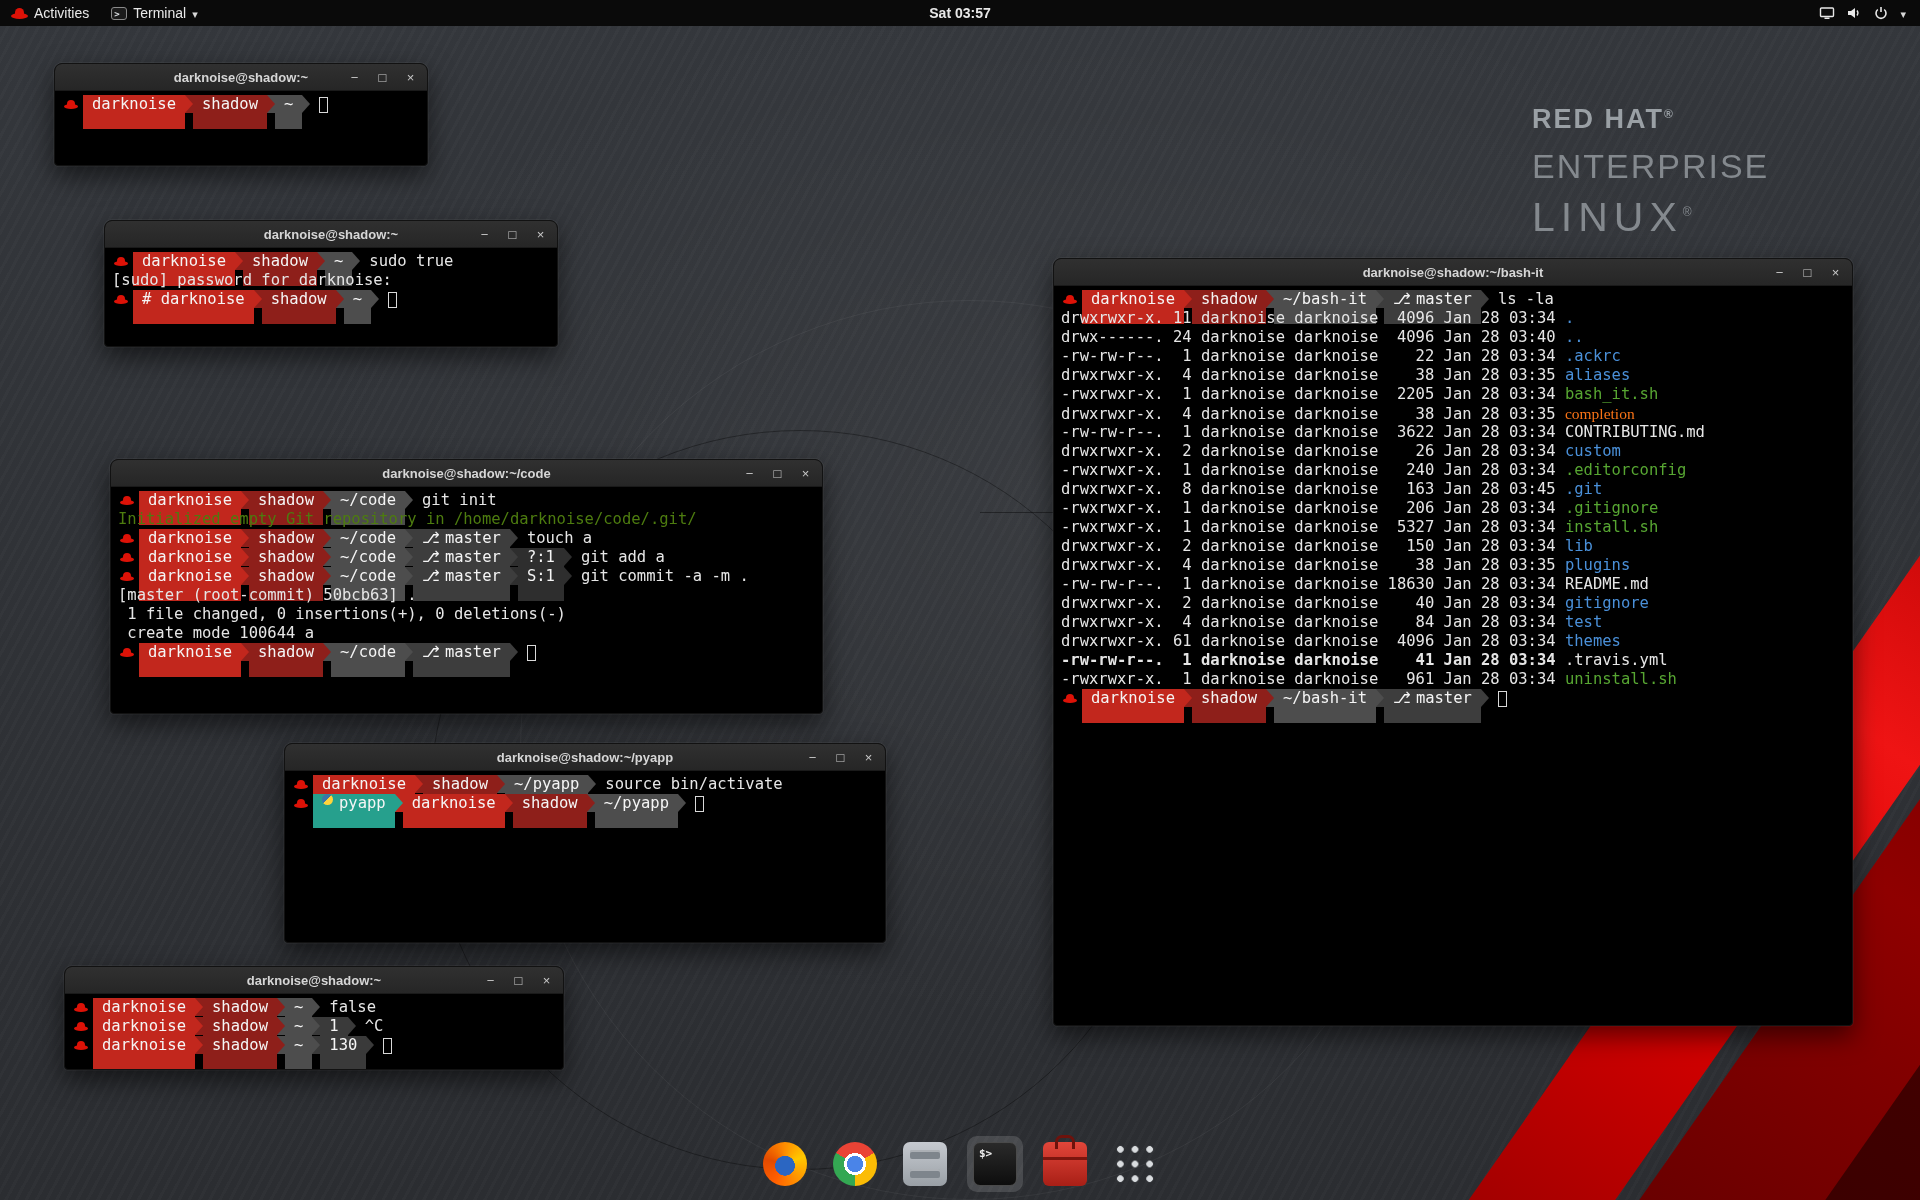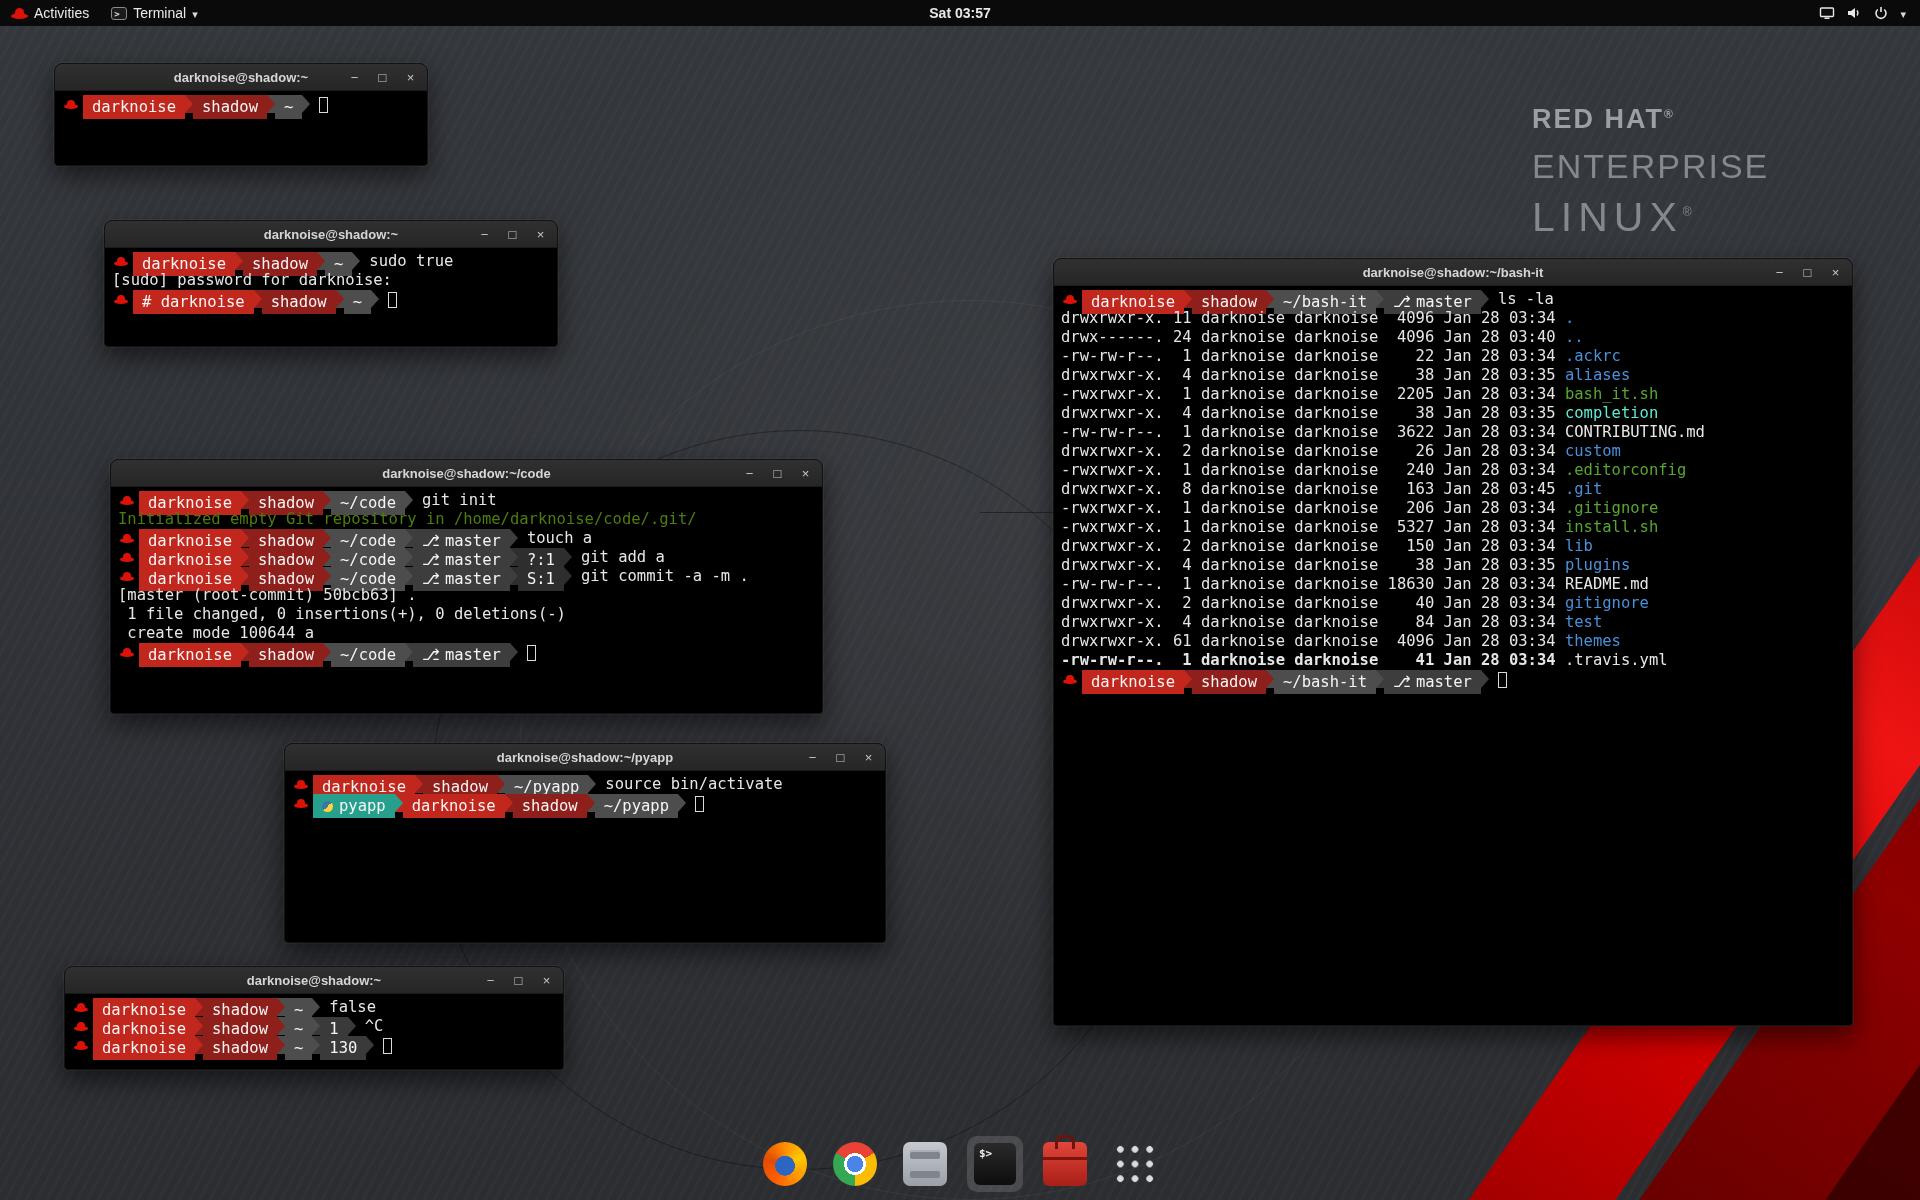--- a/index.html
+++ b/index.html
@@ -54,21 +54,21 @@
     display:flex;flex-direction:column;overflow:hidden;}
   .titlebar{height:27px;flex:none;background:linear-gradient(#303030,#262626);border-bottom:1px solid #1a1a1a;
     display:flex;align-items:center;justify-content:center;position:relative;color:#d6d6d6;
     font-size:13px;font-weight:bold;}
   .win-controls{position:absolute;right:9px;top:0;height:100%;display:flex;align-items:center;gap:13px;
     color:#c9c9c9;font-size:13px;font-weight:normal;}
   .win-btn{width:15px;text-align:center;line-height:1;}
   .term-screen{flex:1;padding:4px 7px;font:15.5px/19px "DejaVu Sans Mono",monospace;color:#e6e6e6;overflow:hidden;}
   .term-line{height:19px;display:flex;align-items:stretch;white-space:pre;}
   .term-line.out{display:block;}
-  .pl-seg{display:inline-flex;align-items:center;padding:12px 9px;color:#f5f5f5;height:21px;flex:none;}
+  .pl-seg{display:inline-flex;padding:0 9px;color:#f5f5f5;height:34px;flex:none;}
   .pl-arrow{width:0;height:0;border-top:9.5px solid transparent;border-bottom:9.5px solid transparent;
     border-left:8px solid transparent;flex:none;}
   .cmd{margin-left:9px;display:inline-flex;align-items:center;}
   .cursor{width:9px;height:16px;border:1px solid #d9d9d9;margin-left:9px;align-self:center;flex:none;}
   .hat-icon{width:14px;height:15px;position:relative;flex:none;align-self:center;margin:0 5px 0 2px;}
   .hat-icon::before{content:"";position:absolute;left:0;top:7px;width:14px;height:5px;background:#dd1207;border-radius:50%;}
   .hat-icon::after{content:"";position:absolute;left:3px;top:3px;width:8px;height:6px;background:#dd1207;border-radius:4px 4px 1px 1px;}
   .seg-icon{display:inline-block;flex:none;}
   .seg-icon.branch-icon::before{content:"⎇";margin-right:5px;color:#f5f5f5;}
   .seg-icon.python-icon{width:11px;height:11px;border-radius:50%;margin-right:6px;
@@ -210,34 +210,35 @@
             <span class="win-btn">×</span>
           </div>
         </div>
         <div class="term-screen">
           <div class="term-line prompt"><span class="hat-icon"></span><span class="pl-seg" style="background: rgb(194, 39, 29);"><span>darknoise</span></span><span class="pl-arrow" style="border-left-color: rgb(194, 39, 29); border-top-color: rgb(142, 31, 26); border-bottom-color: rgb(142, 31, 26);"></span><span class="pl-seg" style="background: rgb(142, 31, 26);"><span>shadow</span></span><span class="pl-arrow" style="border-left-color: rgb(142, 31, 26); border-top-color: rgb(77, 77, 77); border-bottom-color: rgb(77, 77, 77);"></span><span class="pl-seg" style="background: rgb(77, 77, 77);"><span>~/bash-it</span></span><span class="pl-arrow" style="border-left-color: rgb(77, 77, 77); border-top-color: rgb(61, 61, 61); border-bottom-color: rgb(61, 61, 61);"></span><span class="pl-seg" style="background: rgb(61, 61, 61);"><span class="seg-icon branch-icon"></span><span>master</span></span><span class="pl-arrow" style="border-left-color: rgb(61, 61, 61);"></span><span class="cmd">ls -la</span></div>
           <div class="term-line out"><span style="color: rgb(230, 230, 230);">drwxrwxr-x. 11 darknoise darknoise  4096 Jan 28 03:34 </span><span style="color: rgb(74, 144, 217);">.</span></div>
           <div class="term-line out"><span style="color: rgb(230, 230, 230);">drwx------. 24 darknoise darknoise  4096 Jan 28 03:40 </span><span style="color: rgb(74, 144, 217);">..</span></div>
           <div class="term-line out"><span style="color: rgb(230, 230, 230);">-rw-rw-r--.  1 darknoise darknoise    22 Jan 28 03:34 </span><span style="color: rgb(74, 144, 217);">.ackrc</span></div>
           <div class="term-line out"><span style="color: rgb(230, 230, 230);">drwxrwxr-x.  4 darknoise darknoise    38 Jan 28 03:35 </span><span style="color: rgb(74, 144, 217);">aliases</span></div>
           <div class="term-line out"><span style="color: rgb(230, 230, 230);">-rwxrwxr-x.  1 darknoise darknoise  2205 Jan 28 03:34 </span><span style="color: rgb(87, 166, 50);">bash_it.sh</span></div>
-          <div class="term-line out"><span style="color: rgb(230, 230, 230);">drwxrwxr-x.  4 darknoise darknoise    38 Jan 28 03:35 </span><span style="color: #5eead4;">completion</span></div>
+          <div class="term-line out"><span style="color: rgb(230, 230, 230);">drwxrwxr-x.  4 darknoise darknoise    38 Jan 28 03:35 </span><span style="color: #f97316; font-family: Liberation Serif, serif;">completion</span></div>
           <div class="term-line out"><span style="color: rgb(230, 230, 230);">-rw-rw-r--.  1 darknoise darknoise  3622 Jan 28 03:34 </span><span style="color: rgb(230, 230, 230);">CONTRIBUTING.md</span></div>
           <div class="term-line out"><span style="color: rgb(230, 230, 230);">drwxrwxr-x.  2 darknoise darknoise    26 Jan 28 03:34 </span><span style="color: rgb(74, 144, 217);">custom</span></div>
           <div class="term-line out"><span style="color: rgb(230, 230, 230);">-rwxrwxr-x.  1 darknoise darknoise   240 Jan 28 03:34 </span><span style="color: rgb(87, 166, 50);">.editorconfig</span></div>
           <div class="term-line out"><span style="color: rgb(230, 230, 230);">drwxrwxr-x.  8 darknoise darknoise   163 Jan 28 03:45 </span><span style="color: rgb(74, 144, 217);">.git</span></div>
           <div class="term-line out"><span style="color: rgb(230, 230, 230);">-rwxrwxr-x.  1 darknoise darknoise   206 Jan 28 03:34 </span><span style="color: rgb(87, 166, 50);">.gitignore</span></div>
           <div class="term-line out"><span style="color: rgb(230, 230, 230);">-rwxrwxr-x.  1 darknoise darknoise  5327 Jan 28 03:34 </span><span style="color: rgb(87, 166, 50);">install.sh</span></div>
           <div class="term-line out"><span style="color: rgb(230, 230, 230);">drwxrwxr-x.  2 darknoise darknoise   150 Jan 28 03:34 </span><span style="color: rgb(74, 144, 217);">lib</span></div>
           <div class="term-line out"><span style="color: rgb(230, 230, 230);">drwxrwxr-x.  4 darknoise darknoise    38 Jan 28 03:35 </span><span style="color: rgb(74, 144, 217);">plugins</span></div>
           <div class="term-line out"><span style="color: rgb(230, 230, 230);">-rw-rw-r--.  1 darknoise darknoise 18630 Jan 28 03:34 </span><span style="color: rgb(230, 230, 230);">README.md</span></div>
           <div class="term-line out"><span style="color: rgb(230, 230, 230);">drwxrwxr-x.  2 darknoise darknoise    40 Jan 28 03:34 </span><span style="color: rgb(74, 144, 217);">gitignore</span></div>
           <div class="term-line out"><span style="color: rgb(230, 230, 230);">drwxrwxr-x.  4 darknoise darknoise    84 Jan 28 03:34 </span><span style="color: rgb(74, 144, 217);">test</span></div>
           <div class="term-line out"><span style="color: rgb(230, 230, 230);">drwxrwxr-x. 61 darknoise darknoise  4096 Jan 28 03:34 </span><span style="color: rgb(74, 144, 217);">themes</span></div>
           <div class="term-line out"><span style="color: rgb(230, 230, 230); font-weight: bold;">-rw-rw-r--.  1 darknoise darknoise    41 Jan 28 03:34 </span><span style="color: rgb(230, 230, 230);">.travis.yml</span></div>
+          <div class="term-line out"><span style="color: rgb(230, 230, 230);">-rwxrwxr-x.  1 darknoise darknoise   961 Jan 28 03:34 </span><span style="color: rgb(87, 166, 50);">uninstall.sh</span></div>
           <div class="term-line prompt"><span class="hat-icon"></span><span class="pl-seg" style="background: rgb(194, 39, 29);"><span>darknoise</span></span><span class="pl-arrow" style="border-left-color: rgb(194, 39, 29); border-top-color: rgb(142, 31, 26); border-bottom-color: rgb(142, 31, 26);"></span><span class="pl-seg" style="background: rgb(142, 31, 26);"><span>shadow</span></span><span class="pl-arrow" style="border-left-color: rgb(142, 31, 26); border-top-color: rgb(77, 77, 77); border-bottom-color: rgb(77, 77, 77);"></span><span class="pl-seg" style="background: rgb(77, 77, 77);"><span>~/bash-it</span></span><span class="pl-arrow" style="border-left-color: rgb(77, 77, 77); border-top-color: rgb(61, 61, 61); border-bottom-color: rgb(61, 61, 61);"></span><span class="pl-seg" style="background: rgb(61, 61, 61);"><span class="seg-icon branch-icon"></span><span>master</span></span><span class="pl-arrow" style="border-left-color: rgb(61, 61, 61);"></span><span class="cursor"></span></div>
         </div>
       </div>
     </div>
 
   <div class="topbar">
     <div class="tb-left">
       <div class="tb-item">
         <span class="tb-hat"></span>
         <span>Activities</span>

